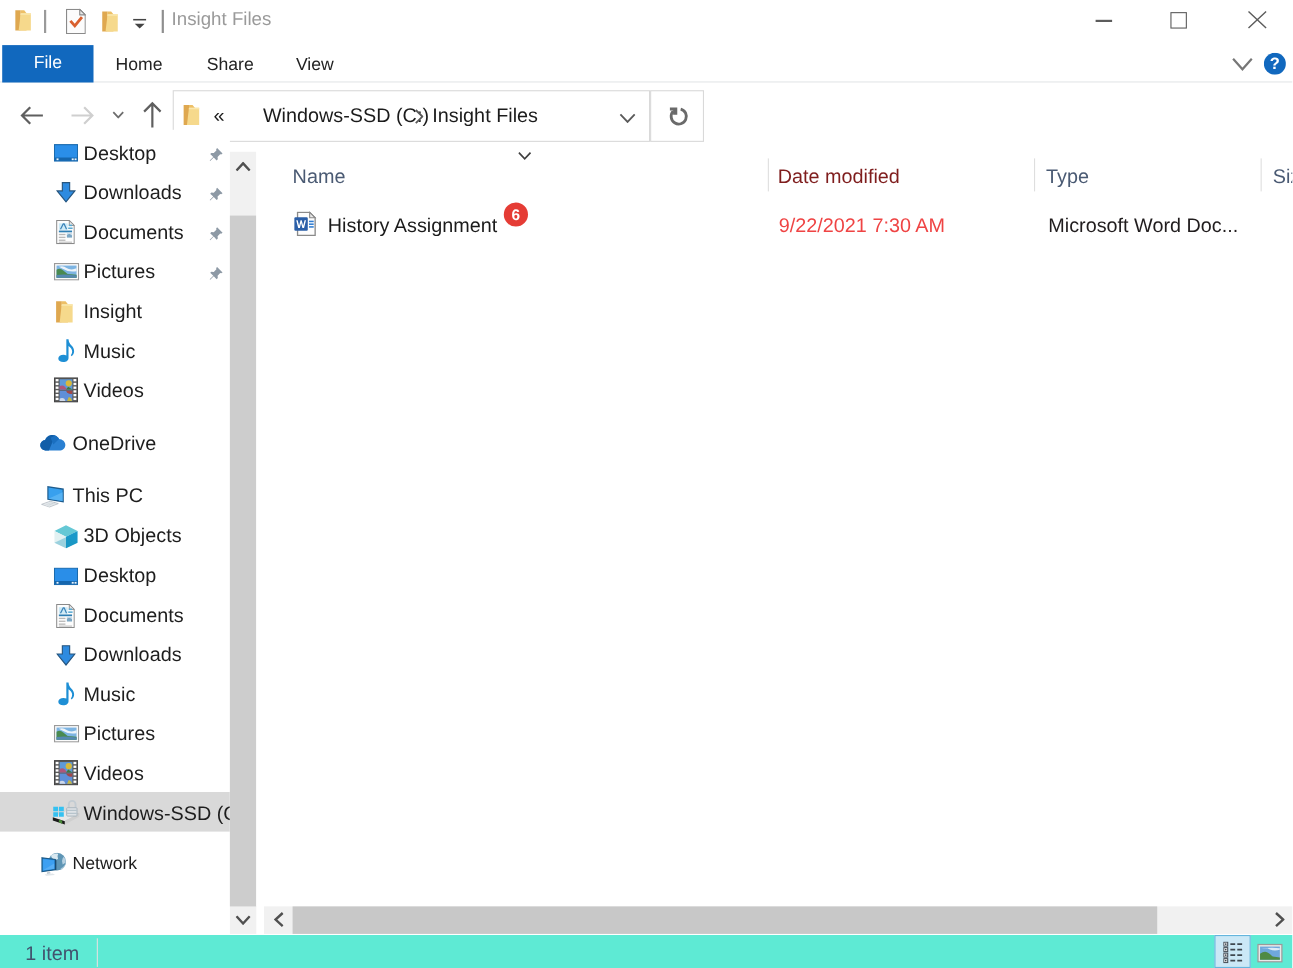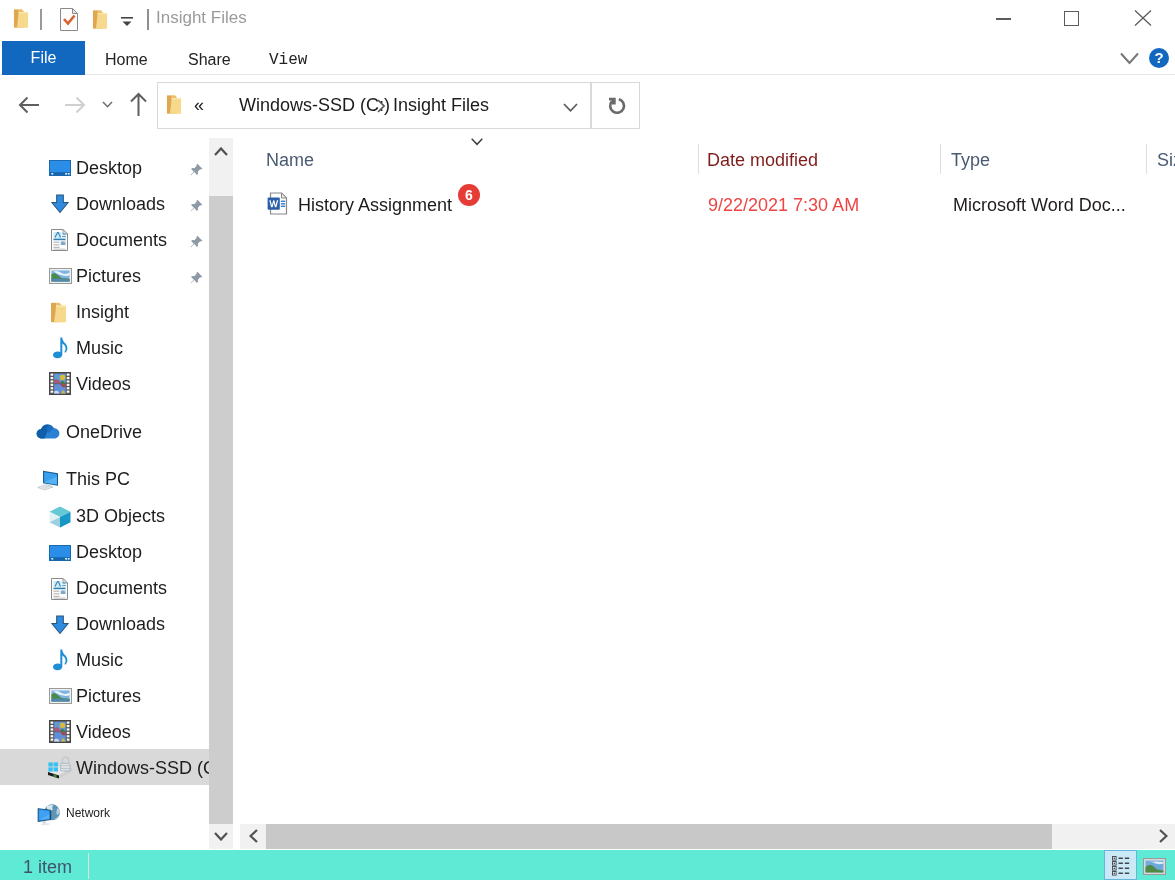--- a/index.html
+++ b/index.html
@@ -41,21 +41,21 @@
     <div class="abs" style="left:1064px;top:11px;width:15px;height:15px;border:1px solid #5c5c5c;"></div>
     <svg class="abs" style="left:1134px;top:10px;" width="18" height="17" viewBox="0 0 18 17">
       <path d="M1,0.5 L17,15.5 M17,0.5 L1,15.5" stroke="#5c5c5c" stroke-width="1.3"></path>
     </svg>
   </div>
 
   <div class="abs" id="tabs" style="left:0;top:41px;width:1175px;height:34px;background:#fff;border-bottom:1px solid #e3e6e8;">
     <div class="abs" style="left:2px;top:0;width:83px;height:34px;background:#1168be;color:#fff;font-size:16px;text-align:center;line-height:34px;">File</div>
     <div class="abs txt" style="left:105px;top:10px;font-size:16px;color:#232323;">Home</div>
     <div class="abs txt" style="left:188px;top:10px;font-size:16px;color:#232323;">Share</div>
-    <div class="abs txt" style="left:269px;top:10px;font-size:16px;color:#232323;font-family:Liberation Mono, monospace;">View</div>
+    <div class="abs txt" style="left:269px;top:10px;font-size:16px;color:#232323;">View</div>
     <svg class="abs" style="left:1120px;top:11px;" width="19" height="13" viewBox="0 0 19 13">
       <path d="M1,1.5 L9.5,11 L18,1.5" fill="none" stroke="#777" stroke-width="2"></path>
     </svg>
     <svg class="abs" style="left:1149px;top:7px;" width="20" height="20" viewBox="0 0 20 20">
       <circle cx="10" cy="10" r="10" fill="#1168be"></circle>
       <text x="10" y="15" font-size="15" font-weight="bold" fill="#fff" text-anchor="middle" font-family="Liberation Sans">?</text>
     </svg>
   </div>
 
   <div class="abs" id="toolbar" style="left:0;top:76px;width:1175px;height:58px;background:#fff;">
@@ -227,21 +227,21 @@
         <path d="M2.3,8.2 L3.6,8.2 L4.9,13.2 L6.2,8.2 L7.3,8.2 L8.6,13.2 L9.9,8.2 L11.2,8.2 L9.4,15.2 L7.9,15.2 L6.75,10.8 L5.6,15.2 L4.1,15.2 Z" fill="#fff"></path>
         <g fill="#2f7cd1">
           <rect x="13.9" y="8.6" width="4.3" height="1.4"></rect>
           <rect x="13.9" y="11.1" width="4.3" height="1.4"></rect>
           <rect x="13.9" y="13.6" width="4.3" height="1.4"></rect>
         </g>
       </symbol>
     </defs>
   </svg>
 
-  <div class="abs" id="sidebar" style="left:0;top:147px;width:209px;height:715px;background:#fff;overflow:hidden;">
+  <div class="abs" id="sidebar" style="left:0;top:118px;width:209px;height:715px;background:#fff;overflow:hidden;">
 
     <svg class="abs" style="left:49px;top:13px;" width="22" height="16">
         <use href="#i-desktop"></use>
       </svg>
     <div class="abs txt" style="left:76px;top:11px;font-size:18px;color:#1d1d1d;">Desktop</div>
     <svg class="abs" style="left:190px;top:16px;" width="13" height="13">
         <use href="#i-pin"></use>
       </svg>
 
     <svg class="abs" style="left:51px;top:47px;" width="18" height="20">
@@ -330,21 +330,21 @@
 
     <div class="abs" style="left:0;top:602px;width:209px;height:36px;background:#d9d9d9;"></div>
     <svg class="abs" style="left:47px;top:608px;" width="26" height="24">
         <use href="#i-drive"></use>
       </svg>
     <div class="abs txt" style="left:76px;top:611px;font-size:18px;color:#1d1d1d;">Windows-SSD (C</div>
 
     <svg class="abs" style="left:37px;top:657px;" width="24" height="22">
         <use href="#i-network"></use>
       </svg>
-    <div class="abs txt" style="left:66px;top:659px;font-size:12px;color:#1d1d1d;">Network</div>
+    <div class="abs txt" style="left:66px;top:659px;font-size:16px;color:#1d1d1d;">Network</div>
   </div>
 
   <div class="abs" style="left:209px;top:138px;width:24px;height:711px;background:#f1f1f1;">
     <svg class="abs" style="left:5px;top:9px;" width="14" height="9" viewBox="0 0 14 9">
       <path d="M1,8 L7,1.5 L13,8" fill="none" stroke="#505050" stroke-width="2.2"></path>
     </svg>
     <div class="abs" style="left:0;top:58px;width:24px;height:628px;background:#cdcdcd;"></div>
     <svg class="abs" style="left:5px;top:694px;" width="14" height="9" viewBox="0 0 14 9">
       <path d="M1,1 L7,7.5 L13,1" fill="none" stroke="#505050" stroke-width="2.2"></path>
     </svg>

